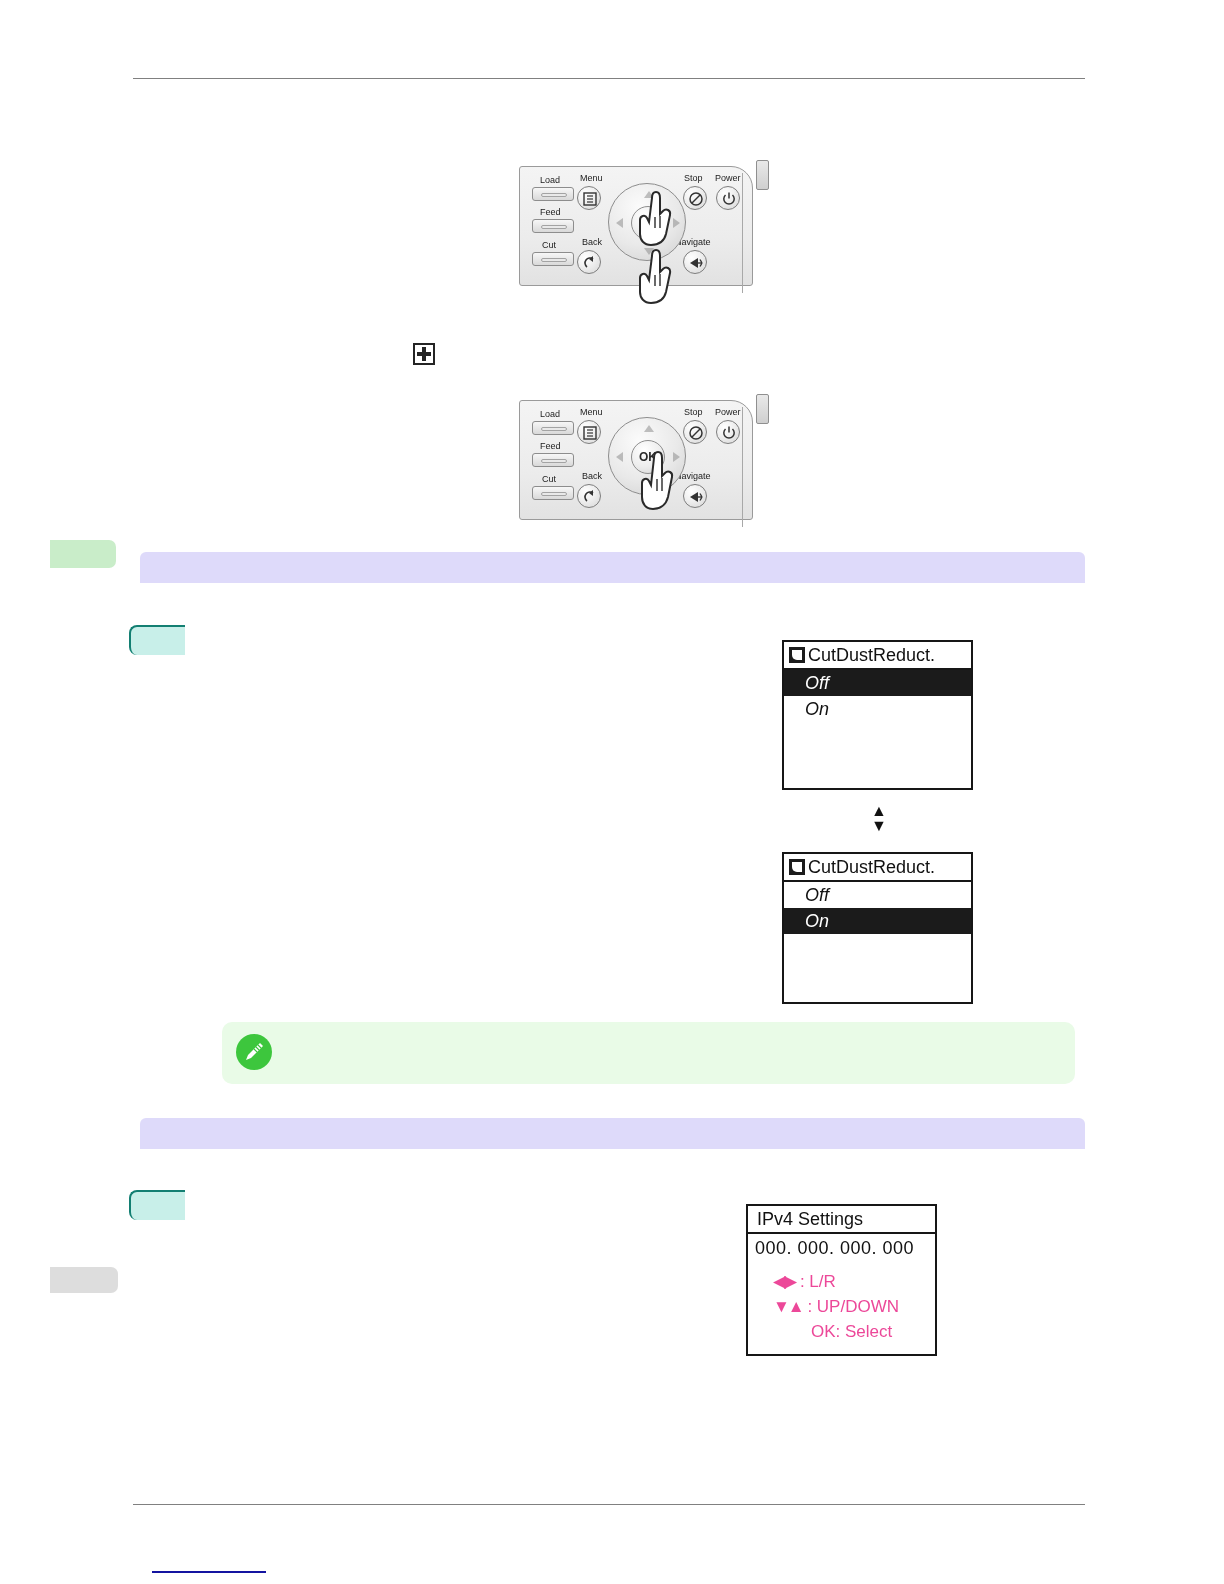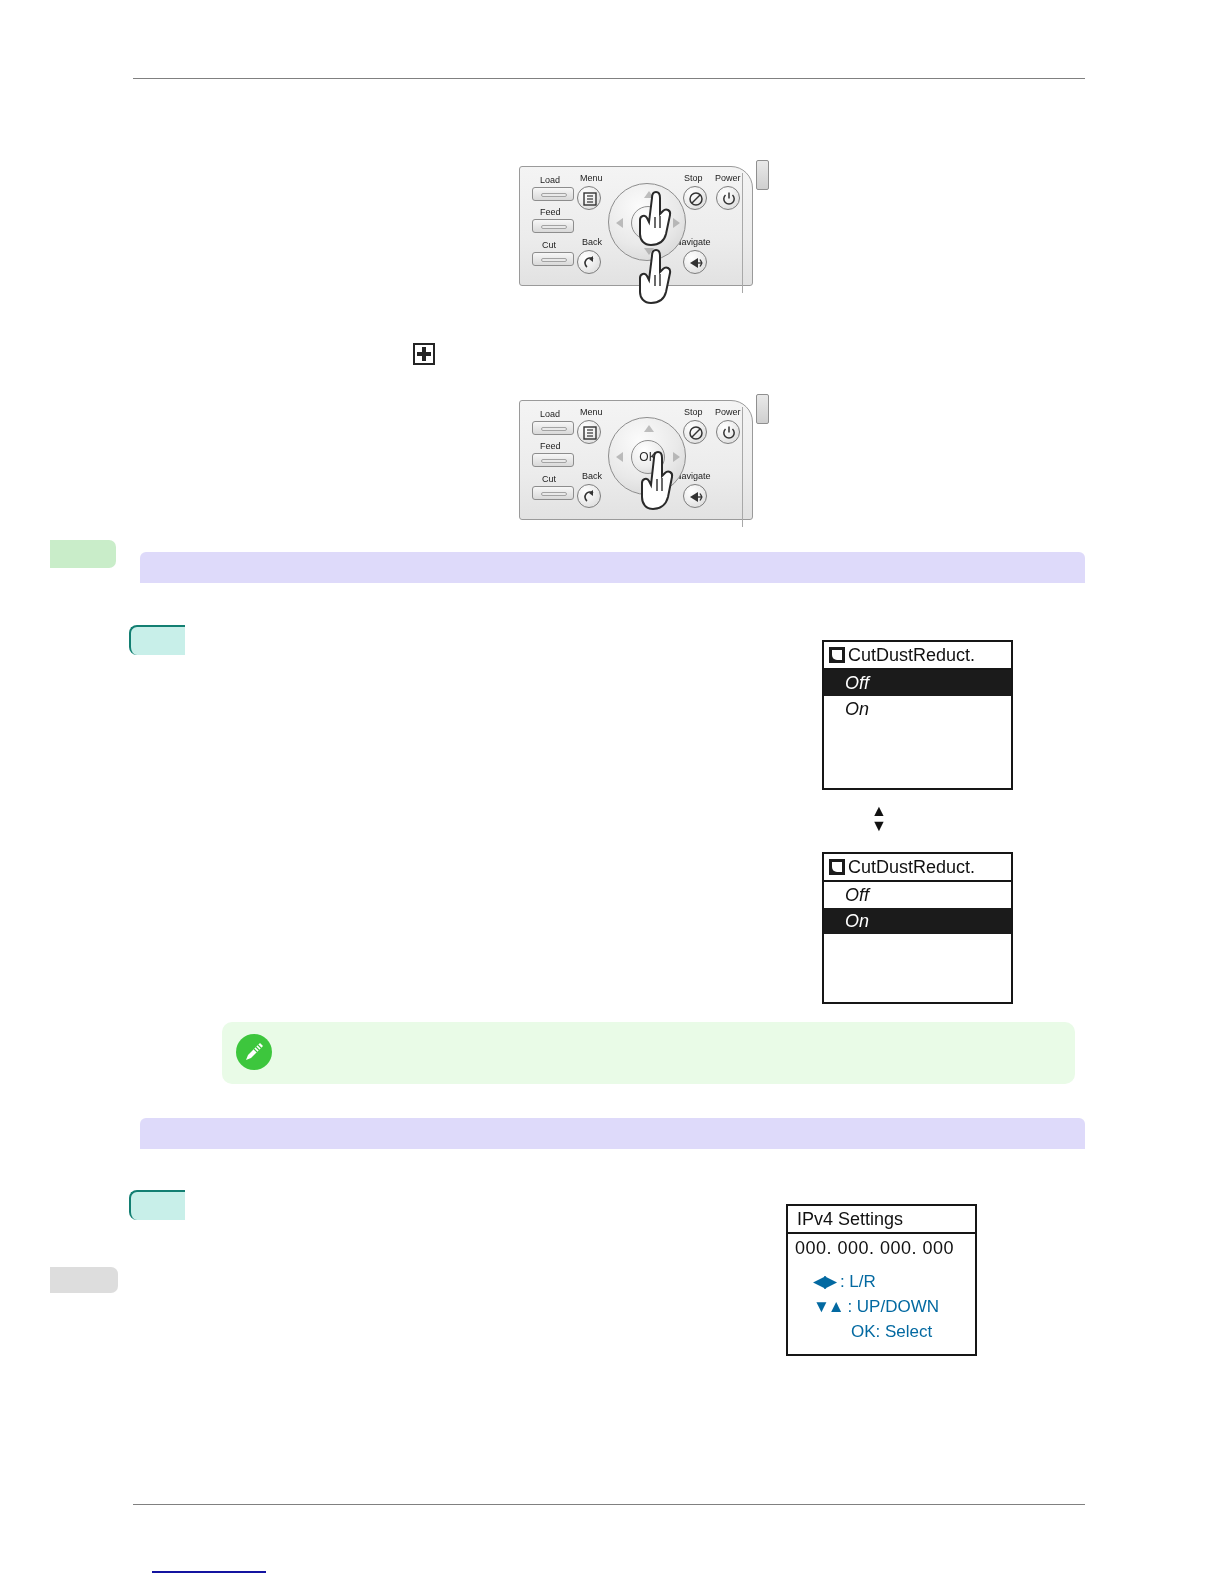--- a/index.html
+++ b/index.html
@@ -196,21 +196,21 @@
     border-radius: 50%;
     background: radial-gradient(circle at 38% 30%, #ffffff 0%, #ededed 55%, #d2d2d2 100%);
     border: 1px solid #8d8d8d;
     box-sizing: border-box;
   }
   .dpad-inner span {
     display:block;
     text-align:center;
     line-height:32px;
     font-size:12px;
-    font-weight:normal;
+    font-weight:bold;
     color:#2a2a2a;
   }
   .tri {
     position:absolute;
     width:0; height:0;
     opacity:.55;
   }
   .tri.up    { left:35px; top:7px;  border-left:5px solid transparent; border-right:5px solid transparent; border-bottom:7px solid #8e8e8e; }
   .tri.down  { left:35px; top:64px; border-left:5px solid transparent; border-right:5px solid transparent; border-top:7px solid #8e8e8e; }
   .tri.left  { left:7px;  top:34px; border-top:5px solid transparent;  border-bottom:5px solid transparent; border-right:7px solid #8e8e8e; }
@@ -219,21 +219,20 @@
   
   .hand { position:absolute; }
 
   
   .lcd {
     position: absolute;
     width: 191px;
     background: #ffffff;
     border: 2px solid #161616;
     box-sizing: border-box;
-    margin-left: 40px;
   }
   .lcd.l1 { left: 782px; top: 640px;  height: 150px; }
   .lcd.l2 { left: 782px; top: 852px;  height: 152px; }
   .lcd.l3 { left: 746px; top: 1204px; height: 152px; }
 
   .lcd-title {
     height: 28px;
     line-height: 28px;
     font-size: 18px;
     color: #111;
@@ -276,21 +275,21 @@
   }
 
   .lcd-ip {
     font-size: 18px;
     color: #111;
     padding: 4px 0 0 7px;
     letter-spacing: 0.5px;
   }
   .lcd-help {
     font-size: 17px;
-    color: #0369a1;
+    color: #ec4899;
     padding-left: 25px;
     line-height: 25px;
   }
   .lcd-help .ok { padding-left: 38px; display:block; }
   .arrow-glyph { letter-spacing: -2px; }
 
   
   .ud-arrows {
     position: absolute;
     left: 868px;

